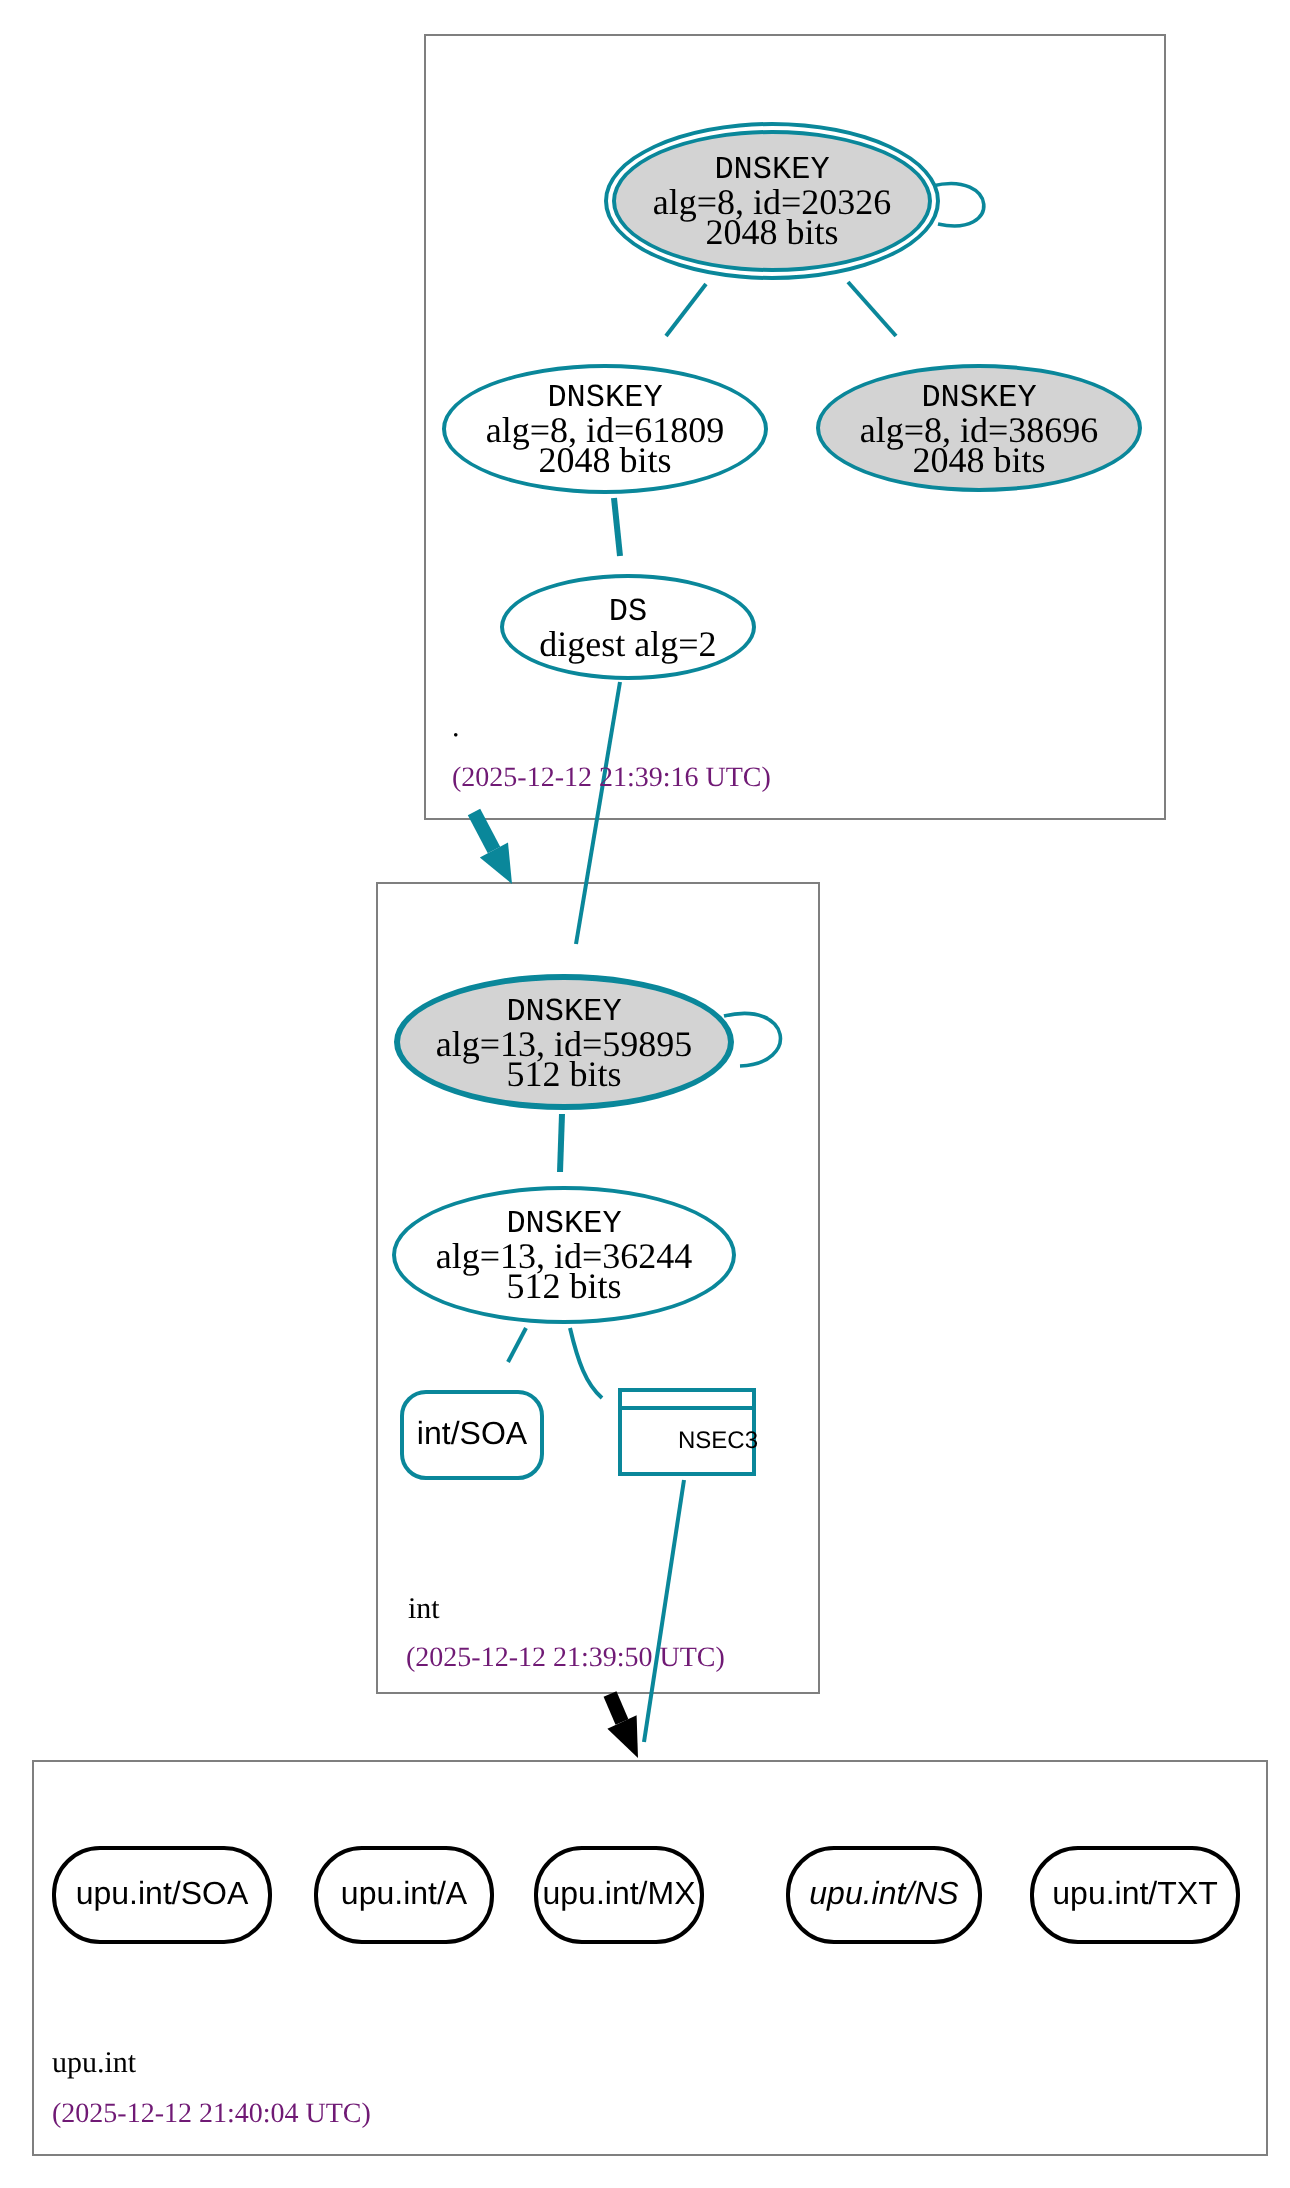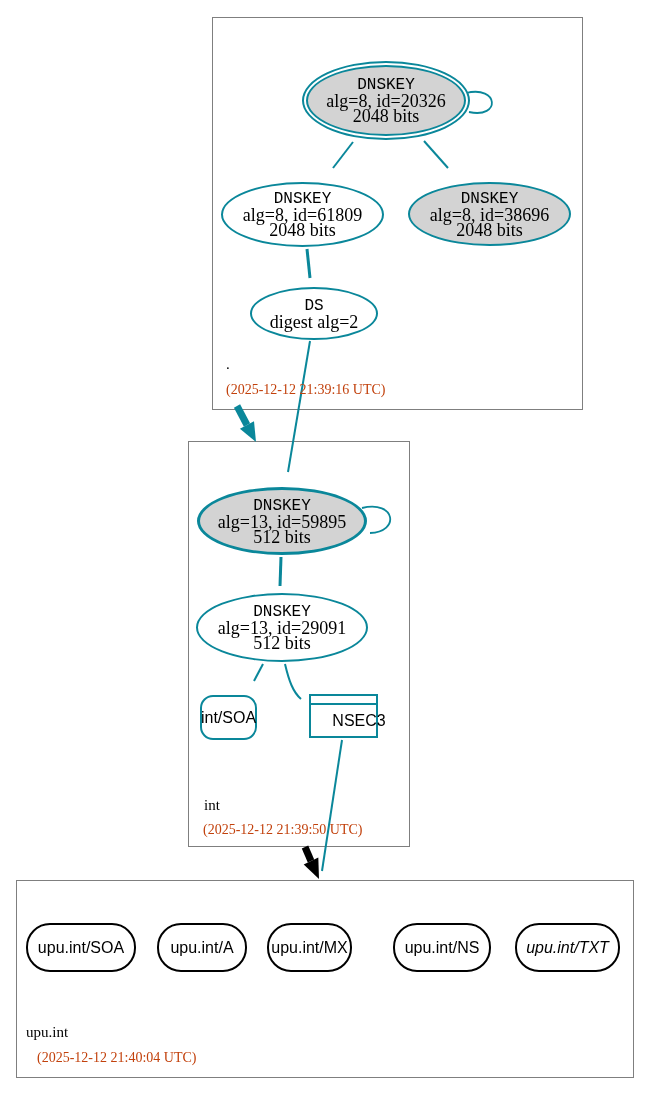--- a/index.html
+++ b/index.html
@@ -8,37 +8,37 @@
     --sep_fill:#d3d3d3;
     --box_border:#7f7f7f;
   }
   html,body{margin:0;padding:0;background:#fff;}
   #canvas{
     position:relative;width:645px;height:1094px;background:#fff;overflow:hidden;
     font-family:"Liberation Sans",sans-serif;color:#000;
   }
   .zone-box{position:absolute;border:1px solid var(--box_border);background:transparent;}
   .zone-name{position:absolute;font-family:"Liberation Serif",serif;font-size:15px;line-height:16px;color:#000;}
-  .zone-ts{position:absolute;font-family:"Liberation Serif",serif;font-size:14px;line-height:15px;color:#c2410c;white-space:nowrap;}
+  .zone-ts{position:absolute;font-family:"Liberation Serif",serif;font-size:14px;line-height:15px;color:#701a75;white-space:nowrap;}
 
   .ell{position:absolute;border-radius:50%;display:flex;flex-direction:column;align-items:center;justify-content:center;text-align:center;box-sizing:border-box;background:#fff;border:2px solid var(--secure);}
   .ell.sep-fill{background:var(--sep_fill);}
   .ell.thick{border-width:3px;}
   .ell-outer{position:absolute;border-radius:50%;border:2px solid var(--secure);background:#fff;padding:2px;box-sizing:border-box;}
   .ell-inner{width:100%;height:100%;border-radius:50%;border:2px solid var(--secure);background:var(--sep_fill);display:flex;flex-direction:column;align-items:center;justify-content:center;text-align:center;box-sizing:border-box;}
   .n-title{font-size:16px;line-height:17px;font-family:Liberation Mono, monospace;}
   .n-detail{font-size:18px;line-height:15px;font-family:"Liberation Serif",serif;}
 
   .rrect{position:absolute;box-sizing:border-box;background:#fff;display:flex;align-items:center;justify-content:center;font-size:16px;line-height:17px;}
   .rrect.teal{border:2.5px solid var(--secure);border-radius:13px;}
   .rrect.black{border:2px solid var(--insecure);border-radius:24px;}
 
   .nsec3{position:absolute;box-sizing:border-box;border:2.5px solid var(--secure);background:#fff;}
   .nsec3-band{height:7px;border-bottom:2px solid var(--secure);}
-  .nsec3-label{display:flex;align-items:center;justify-content:center;font-size:16px;line-height:17px;height:calc(100% - 9px);margin-left:31px;}
+  .nsec3-label{display:flex;align-items:center;justify-content:center;font-size:12px;line-height:17px;height:calc(100% - 9px);margin-left:31px;}
 
   #edges{position:absolute;left:0;top:0;width:645px;height:1094px;pointer-events:none;}
   #edges path,#edges line{fill:none;}
 </style>
 </head>
 <body>
 
 <div id="canvas">
 
   <div class="zone-box" style="left:212px;top:17px;width:369px;height:391px;"></div>
@@ -100,48 +100,48 @@
   <div class="zone-ts" style="left:226px;top:382px;">(2025-12-12 21:39:16 UTC)</div>
 
   <div class="ell sep-fill thick" style="left:197px;top:487px;width:170px;height:68px;">
     <div class="n-title">DNSKEY</div>
     <div class="n-detail">alg=13, id=59895</div>
     <div class="n-detail">512 bits</div>
   </div>
 
   <div class="ell" style="left:196px;top:593px;width:172px;height:69px;">
     <div class="n-title">DNSKEY</div>
-    <div class="n-detail">alg=13, id=29091</div>
+    <div class="n-detail">alg=13, id=36244</div>
     <div class="n-detail">512 bits</div>
   </div>
 
-  <div class="rrect teal" style="left:200px;top:695px;width:57px;height:45px;">
+  <div class="rrect teal" style="left:200px;top:695px;width:72px;height:45px;">
     <span>int/SOA</span>
   </div>
 
   <div class="nsec3" style="left:309px;top:694px;width:69px;height:44px;">
     <div class="nsec3-band"></div>
     <div class="nsec3-label">NSEC3</div>
   </div>
 
   <div class="zone-name" style="left:204px;top:797px;">int</div>
   <div class="zone-ts" style="left:203px;top:822px;">(2025-12-12 21:39:50 UTC)</div>
 
   <div class="rrect black" style="left:26px;top:923px;width:110px;height:49px;">
     <span>upu.int/SOA</span>
   </div>
   <div class="rrect black" style="left:157px;top:923px;width:90px;height:49px;">
     <span>upu.int/A</span>
   </div>
   <div class="rrect black" style="left:267px;top:923px;width:85px;height:49px;">
     <span>upu.int/MX</span>
   </div>
-  <div class="rrect black" style="left:393px;top:923px;width:98px;height:49px;">
+  <div class="rrect black" style="left:393px;top:923px;width:98px;height:49px;font-style:italic;">
     <span>upu.int/NS</span>
   </div>
-  <div class="rrect black" style="left:515px;top:923px;width:105px;height:49px;font-style:italic;">
+  <div class="rrect black" style="left:515px;top:923px;width:105px;height:49px;">
     <span>upu.int/TXT</span>
   </div>
 
   <div class="zone-name" style="left:26px;top:1024px;">upu.int</div>
-  <div class="zone-ts" style="left:26px;top:1050px;margin-left:11px;">(2025-12-12 21:40:04 UTC)</div>
+  <div class="zone-ts" style="left:26px;top:1050px;">(2025-12-12 21:40:04 UTC)</div>
 
 </div>
 
 </body></html>

